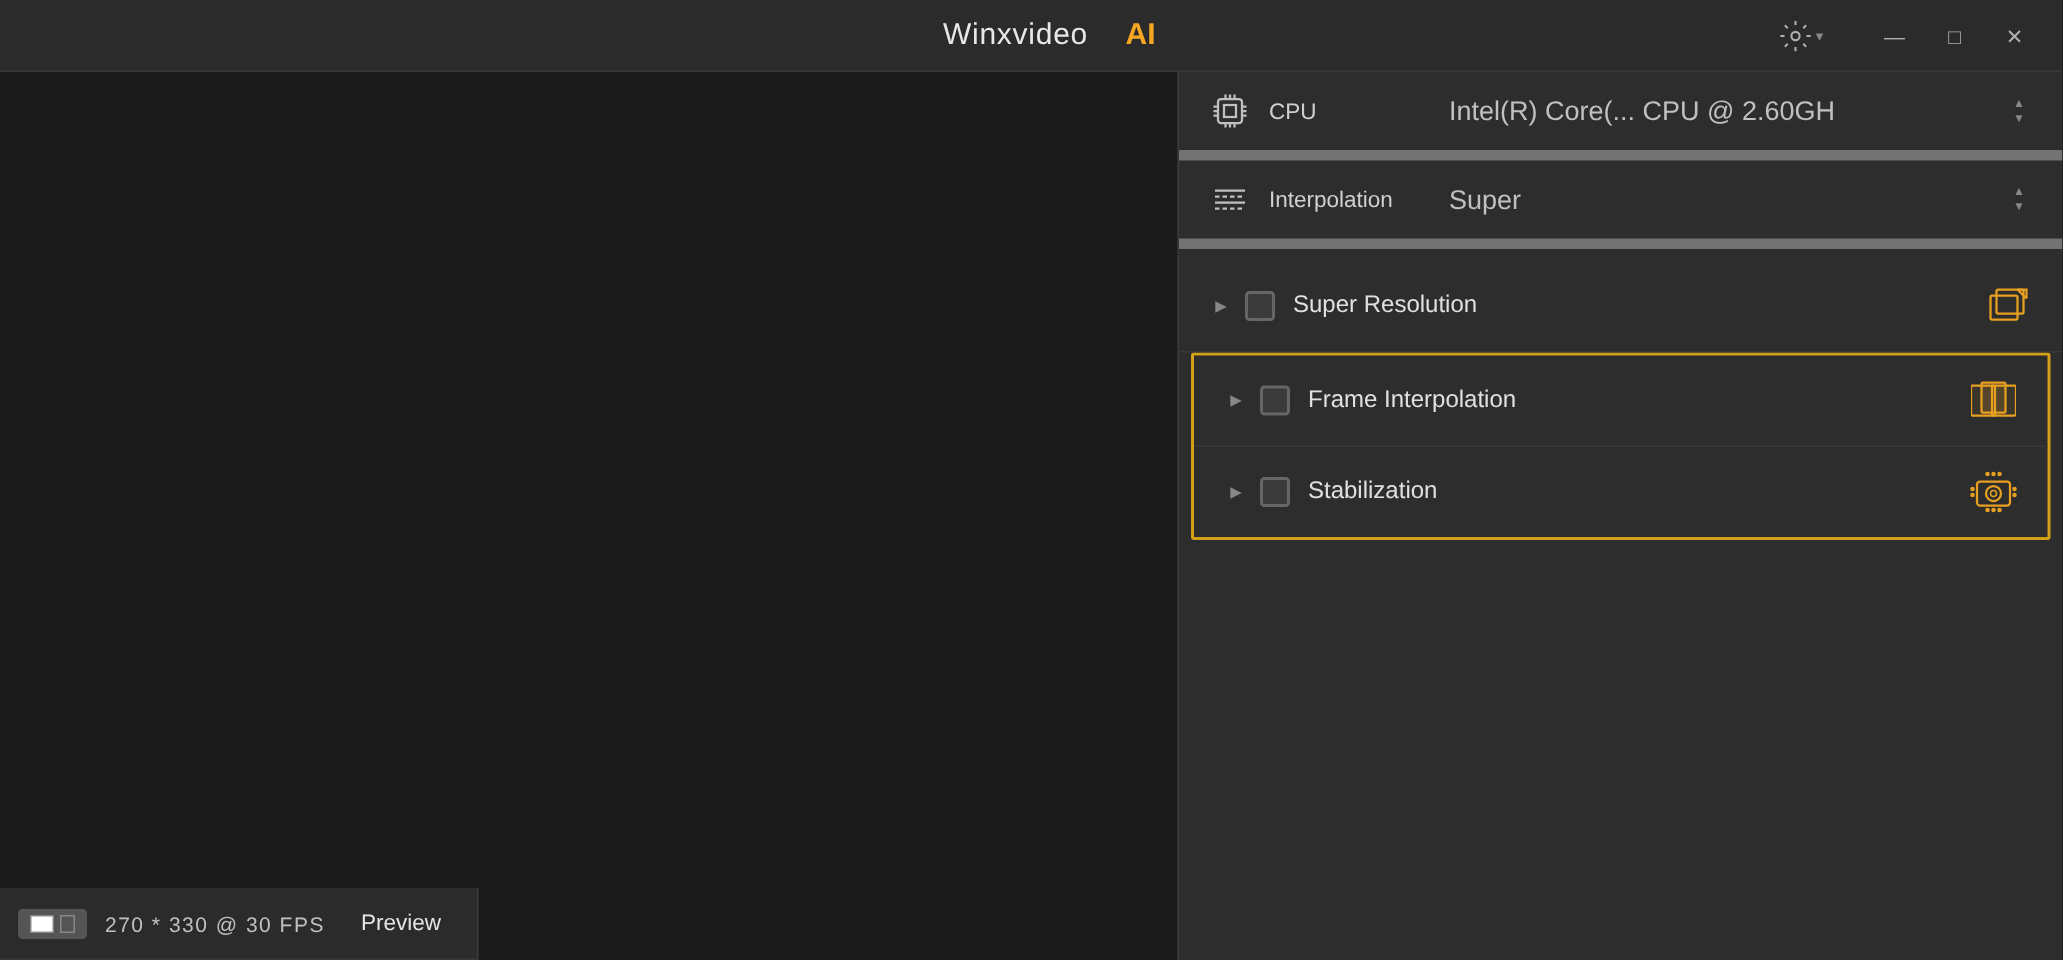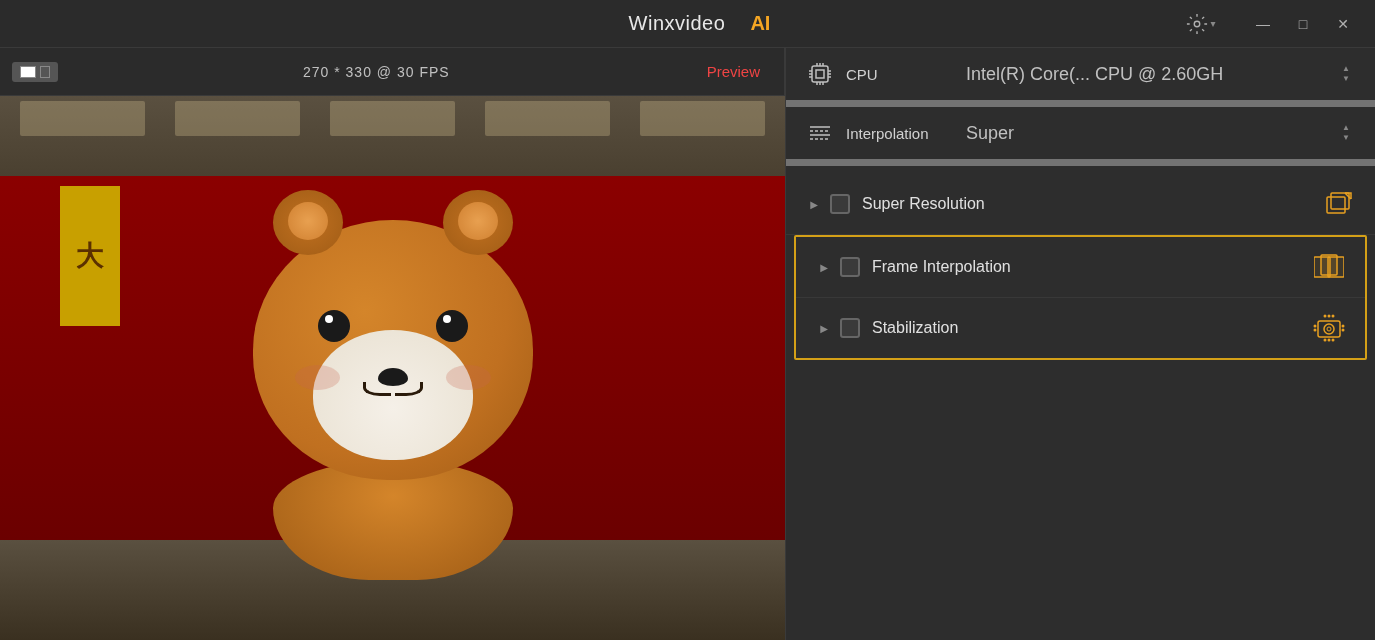--- a/index.html
+++ b/index.html
@@ -72,21 +72,22 @@
     .main-layout {
       display: flex;
       height: calc(640px - 48px);
     }
 
     
     .video-panel {
       flex: 0 0 785px;
       background: #1a1a1a;
       display: flex;
-      flex-direction: column;
+      flex-direction: row;
+      align-items: flex-end;
     }
     .video-toolbar {
       height: 48px;
       background: #2b2b2b;
       display: flex;
       align-items: center;
       border-bottom: 1px solid #3a3a3a;
     }
     .video-toggle {
       display: flex;
@@ -121,21 +122,21 @@
       font-size: 14px;
       color: #c0c0c0;
       letter-spacing: 1px;
     }
     .preview-tab {
       padding: 0 24px;
       height: 100%;
       display: flex;
       align-items: center;
       font-size: 15px;
-      color: #ef4444;
+      color: #e5e5e5;
       cursor: pointer;
       border-right: 1px solid #3a3a3a;
     }
     .video-content {
       flex: 1;
       position: relative;
       overflow: hidden;
       background: #1a1a1a;
     }
 

